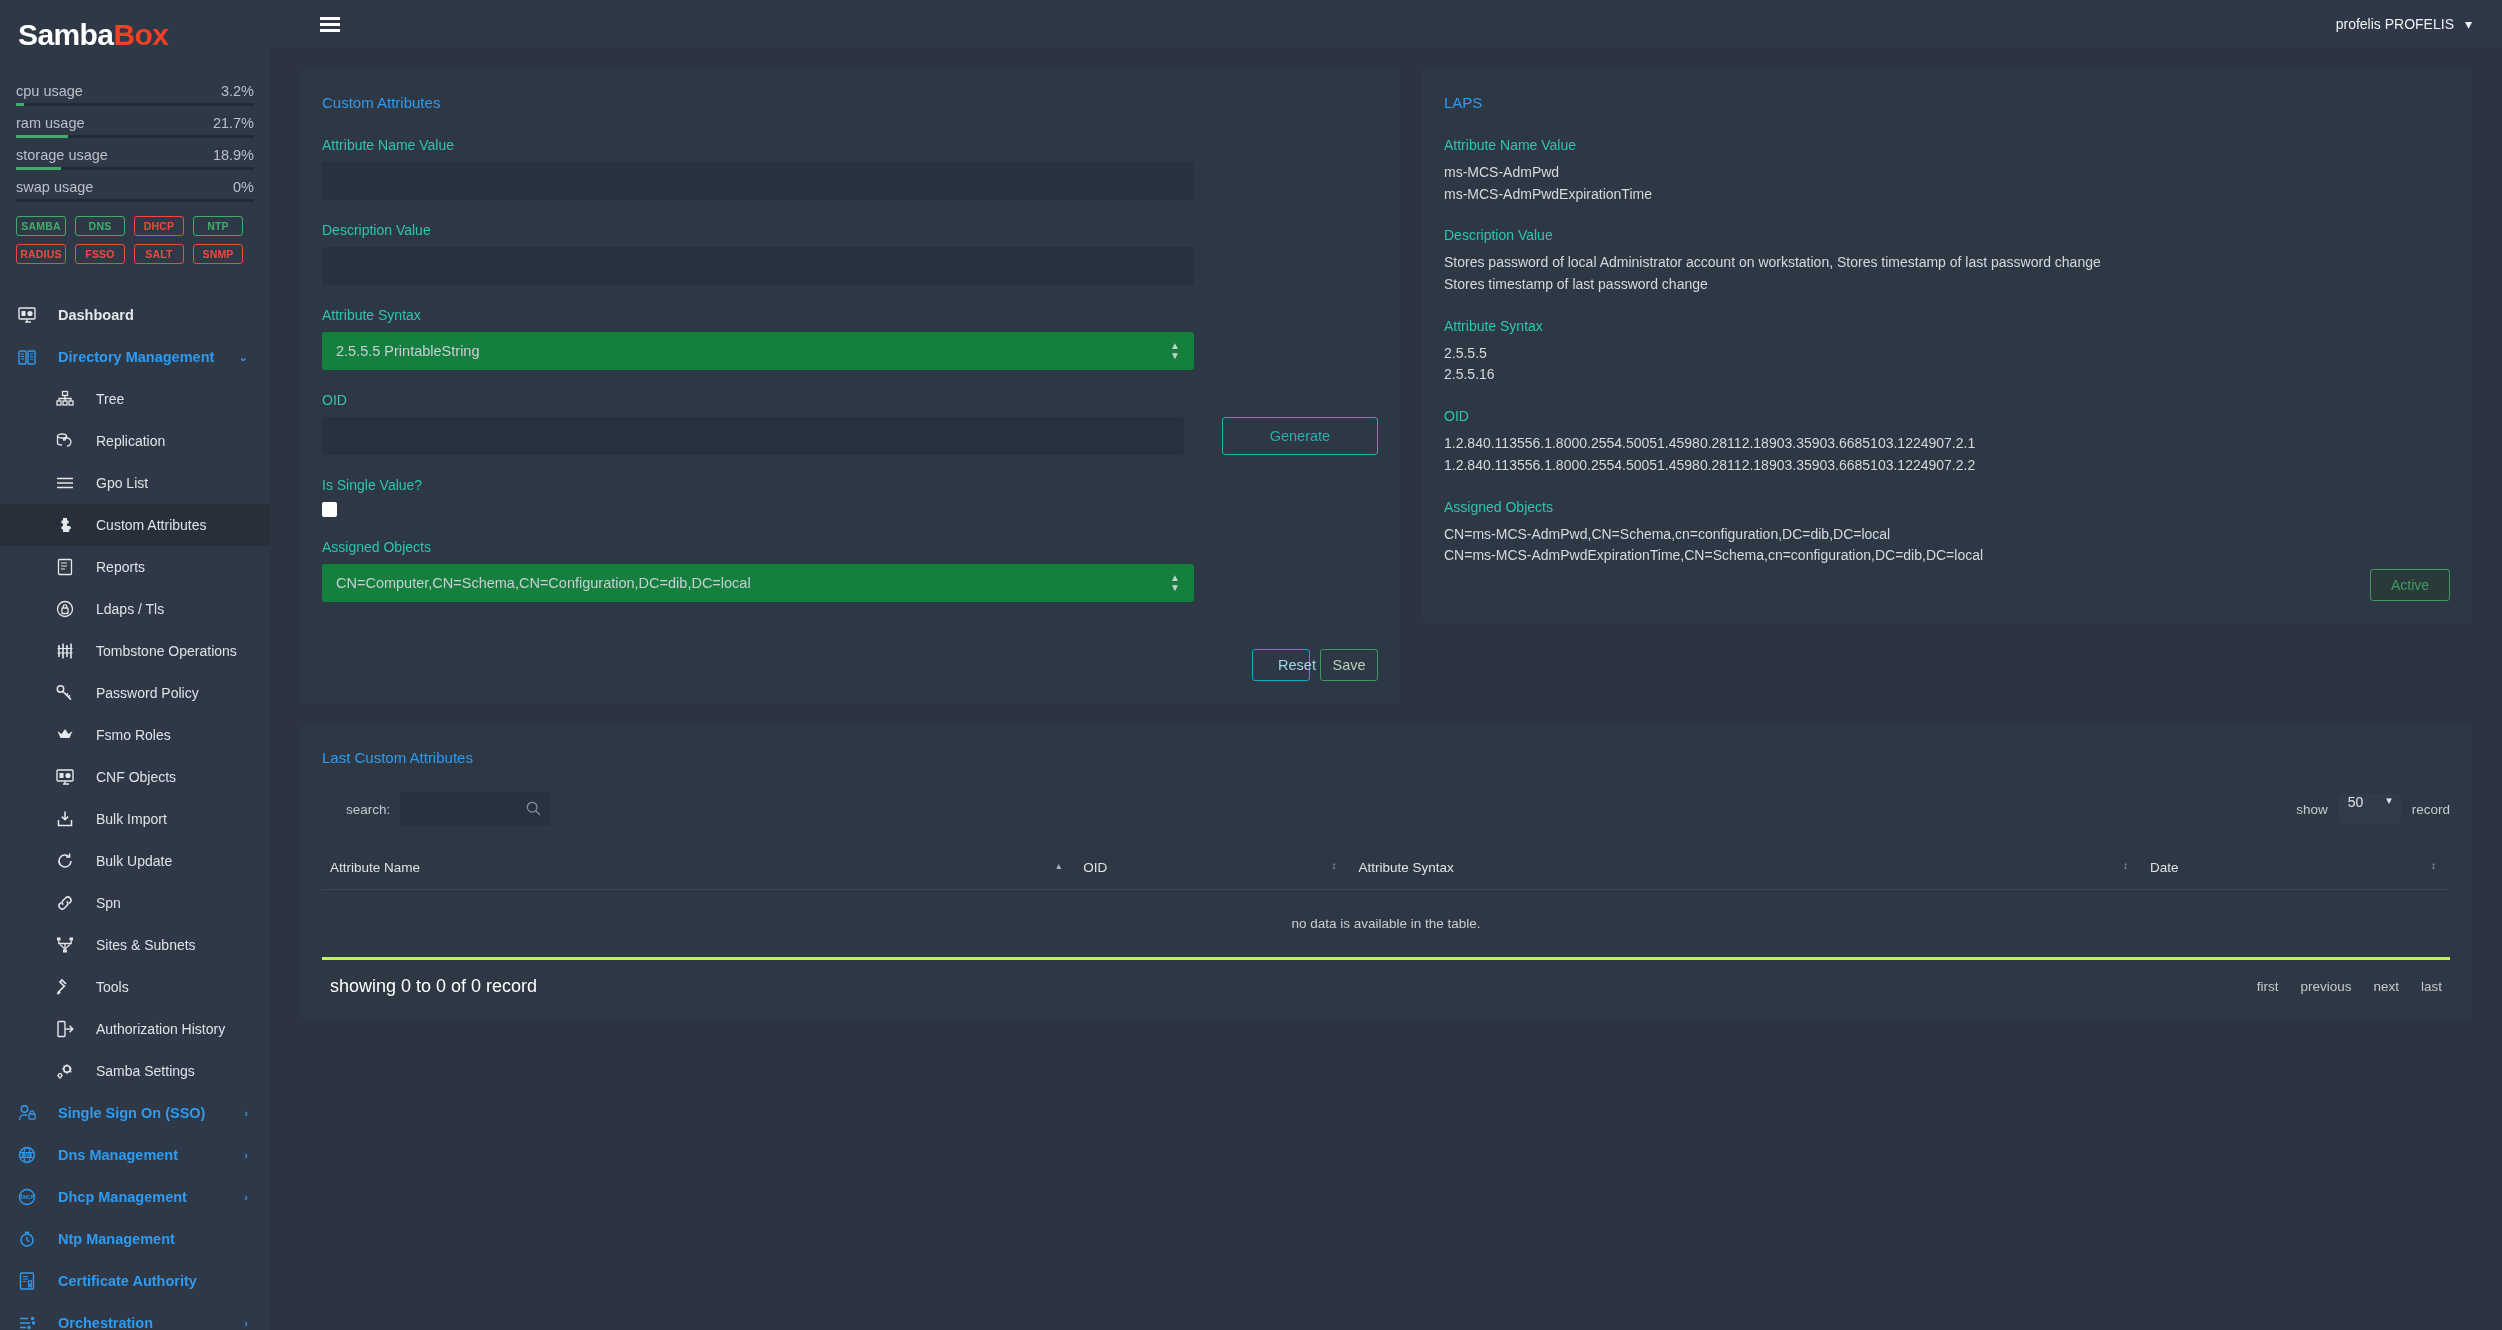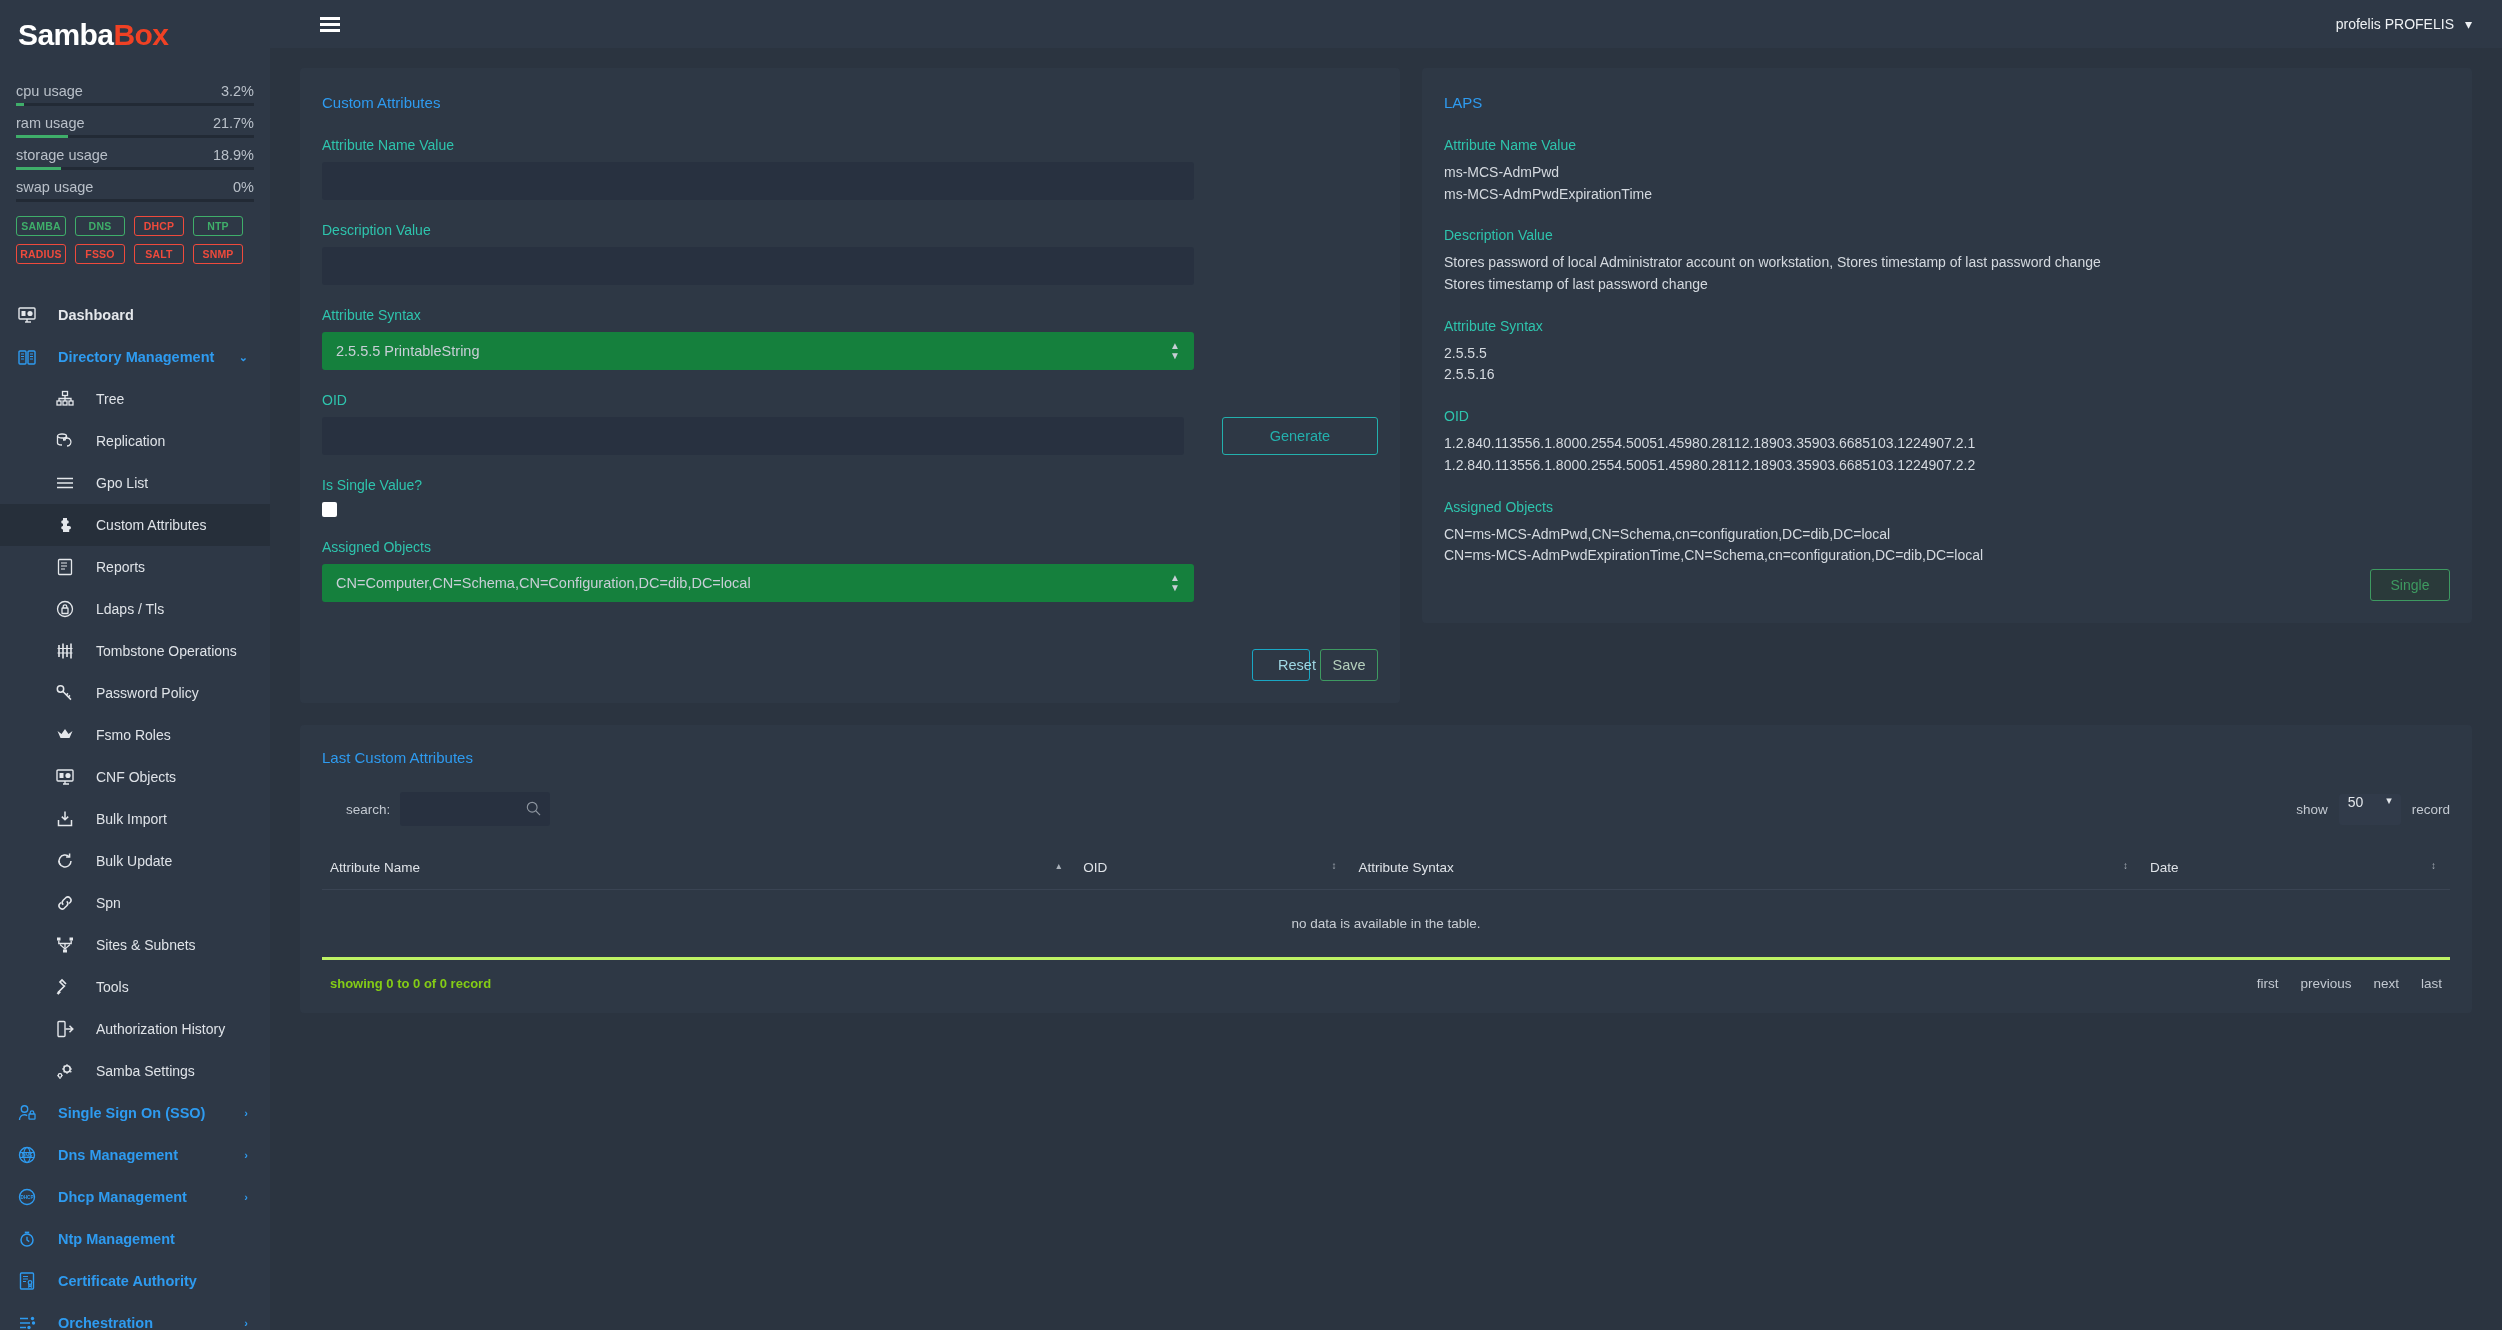--- a/index.html
+++ b/index.html
@@ -99,21 +99,21 @@
              display: flex; align-items: flex-start; justify-content: center; gap: 23px;
              color: #e2e6ea; font-size: 14px; }
   table { width: 100%; border-collapse: collapse; margin-top: 22px; }
   th { color: #dfe3e8; font-size: 13.5px; font-weight: normal; text-align: left;
        padding: 12px 6px 14px 8px; border-bottom: 1px solid #3a4453; position: relative; }
   .sorticon { position: absolute; right: 14px; top: 13px; color: #aab1ba; font-size: 10px;
               line-height: 1.05; text-align: center; }
   #nodata { text-align: center; color: #c9ced5; font-size: 13.5px; padding: 26px 0;
             border-bottom: 3px solid #bef264; }
   #tfoot { display: flex; align-items: center; padding: 16px 8px 0; }
-  #showing { color: #84cc16; font-size: 13px; font-weight: bold; }
+  #showing { color: #ffffff; font-size: 18px; }
   #pager { margin-left: auto; display: flex; gap: 22px; color: #c3c9d1; font-size: 13.5px; }
   #pager span { cursor: pointer; }
 </style>
 </head>
 <body>
 
 <div id="sidebar">
   <div id="brand">
     <span class="s1">Samba</span><span class="s2">Box</span>
   </div>
@@ -510,21 +510,21 @@
 2.5.5.16</div>
 
       <div class="flabel">OID</div>
       <div class="lval" style="white-space:pre-line">1.2.840.113556.1.8000.2554.50051.45980.28112.18903.35903.6685103.1224907.2.1
 1.2.840.113556.1.8000.2554.50051.45980.28112.18903.35903.6685103.1224907.2.2</div>
 
       <div class="flabel">Assigned Objects</div>
       <div class="lval" style="white-space:pre-line">CN=ms-MCS-AdmPwd,CN=Schema,cn=configuration,DC=dib,DC=local
 CN=ms-MCS-AdmPwdExpirationTime,CN=Schema,cn=configuration,DC=dib,DC=local</div>
 
-      <div id="active">Single</div>
+      <div id="active">Active</div>
     </div>
   </div>
 
   <div class="card" id="tablecard">
     <div class="card-title">Last Custom Attributes</div>
 
     <div id="tbl-head">
       <span class="searchlabel">search:</span>
       <div id="searchbox">
         <input style="width: 100%; height: 100%; background: transparent; border: none; outline: none; color: rgb(223, 227, 232); padding: 0px 28px 0px 10px; font-size: 13.5px; font-family: &quot;Liberation Sans&quot;, sans-serif;" value="">

